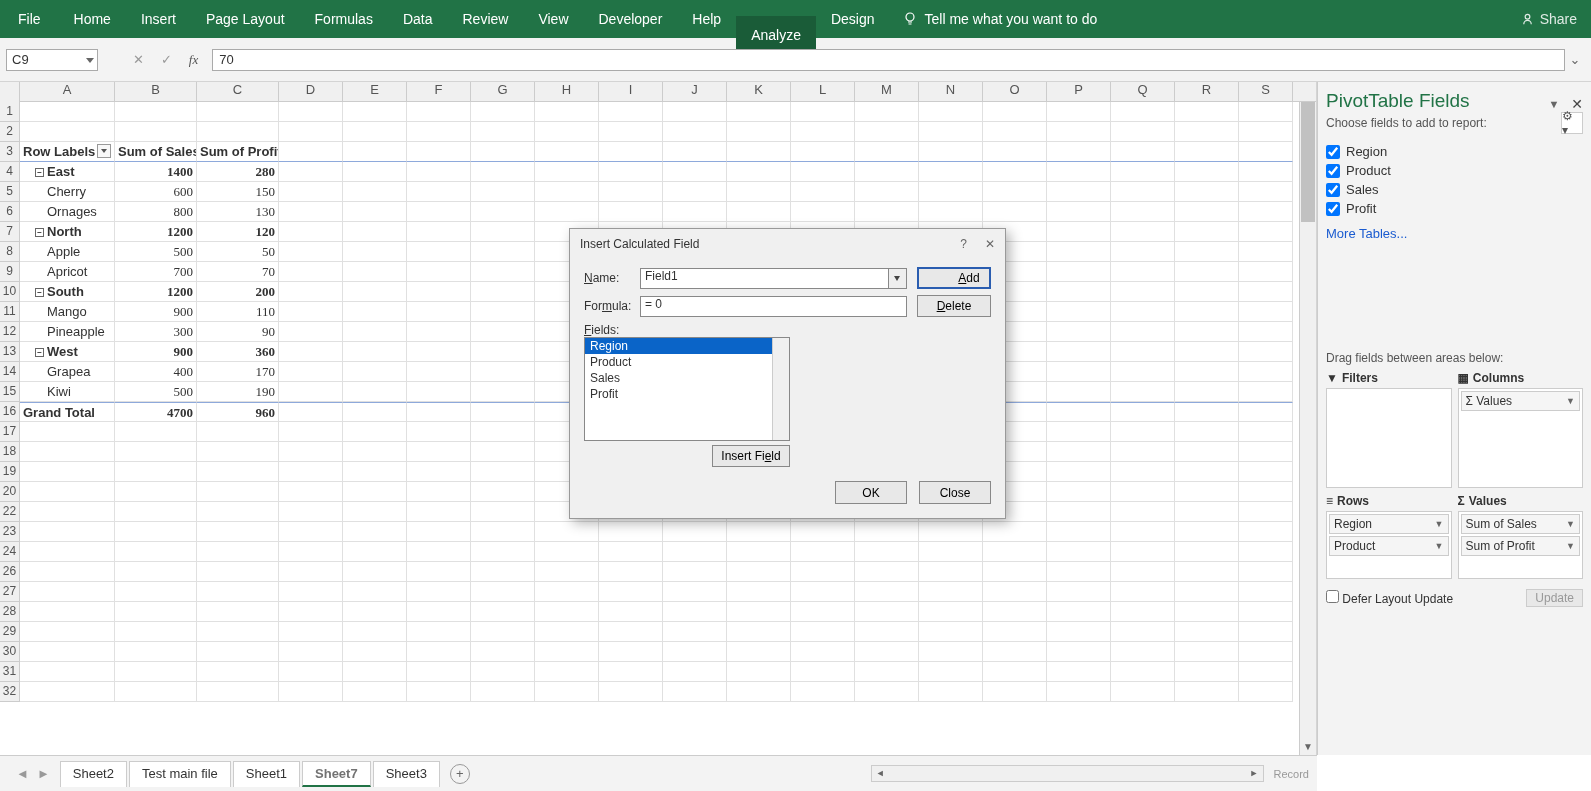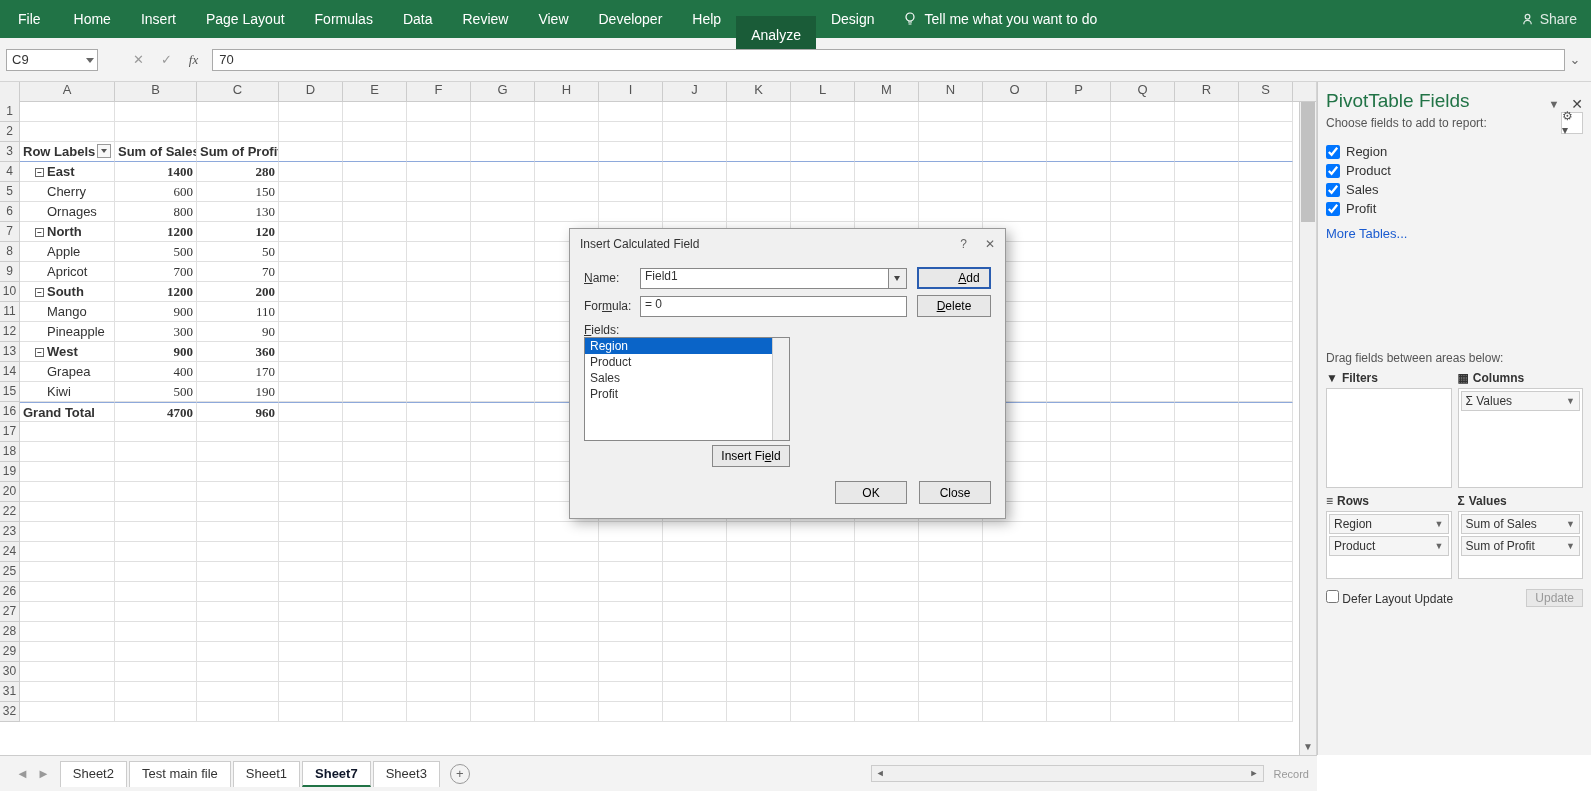--- a/index.html
+++ b/index.html
@@ -68,21 +68,21 @@
 .area-content.tall{min-height:100px;}
 .area-item{background:#f5f5f5; border:1px solid #ccc; padding:2px 4px; font-size:12px; margin-bottom:2px; display:flex; justify-content:space-between; align-items:center;}
 .area-item .dd{font-size:9px; color:#666;}
 .defer-row{display:flex; align-items:center; justify-content:space-between; font-size:12px; padding:4px 0;}
 .update-btn{background:#e8e8e8; border:1px solid #ccc; padding:1px 8px; font-size:12px; color:#999;}
 
 
 .sheet-bar { position:absolute; bottom:0; left:0; right:274px; height:36px; background:#f3f3f3; border-top:1px solid #ccc; display:flex; align-items:center; padding-left:6px;}
 .sheet-nav { display:flex; gap:8px; color:#999; padding:0 10px;}
 .sheet-tab { padding:4px 12px; border:1px solid #ccc; border-bottom:none; background:#fff; margin-right:2px; font-size:13px; cursor:pointer;}
-.sheet-tab.active { border-bottom:2px solid #217346; color:#0f172a; font-weight:bold;}
+.sheet-tab.active { border-bottom:2px solid #217346; color:#737373; font-weight:bold;}
 .sheet-add { width:20px; height:20px; border:1px solid #999; border-radius:50%; text-align:center; line-height:17px; margin-left:8px; color:#666;}
 .hscroll-track{flex:1; margin:0 10px; height:17px; background:#f0f0f0; border:1px solid #ccc; position:relative;}
 .hscroll-track .arr{position:absolute; top:0; width:17px; height:15px; text-align:center; font-size:9px; line-height:15px; color:#666;}
 .rec{font-size:11px; color:#999; padding-right:8px;}
 
 
 .dialog{position:absolute; left:569px; top:228px; width:437px; background:#f0f0f0; border:1px solid #999; box-shadow:4px 4px 12px rgba(0,0,0,0.3); font-size:12px;}
 .dialog .titlebar{height:30px; display:flex; align-items:center; justify-content:space-between; padding:0 10px; color:#333;}
 .dialog .titlebar .right-icons{display:flex; gap:18px; color:#666;}
 .dialog .body{padding:8px 14px 14px;}
@@ -657,42 +657,20 @@
           <div class="cell" style="width:64px"></div>
           <div class="cell" style="width:64px"></div>
           <div class="cell" style="width:64px"></div>
           <div class="cell" style="width:64px"></div>
           <div class="cell" style="width:64px"></div>
           <div class="cell" style="width:64px"></div>
           <div class="cell" style="width:54px"></div>
         </div>
         <div class="row">
           <div class="rowh">24</div>
-          <div class="cell" style="width:95px"></div>
-          <div class="cell" style="width:82px"></div>
-          <div class="cell" style="width:82px"></div>
-          <div class="cell" style="width:64px"></div>
-          <div class="cell" style="width:64px"></div>
-          <div class="cell" style="width:64px"></div>
-          <div class="cell" style="width:64px"></div>
-          <div class="cell" style="width:64px"></div>
-          <div class="cell" style="width:64px"></div>
-          <div class="cell" style="width:64px"></div>
-          <div class="cell" style="width:64px"></div>
-          <div class="cell" style="width:64px"></div>
-          <div class="cell" style="width:64px"></div>
-          <div class="cell" style="width:64px"></div>
-          <div class="cell" style="width:64px"></div>
-          <div class="cell" style="width:64px"></div>
-          <div class="cell" style="width:64px"></div>
-          <div class="cell" style="width:64px"></div>
-          <div class="cell" style="width:54px"></div>
-        </div>
-        <div class="row">
-          <div class="rowh">25</div>
           <div class="cell" style="width:95px"></div>
           <div class="cell" style="width:82px"></div>
           <div class="cell" style="width:82px"></div>
           <div class="cell" style="width:64px"></div>
           <div class="cell" style="width:64px"></div>
           <div class="cell" style="width:64px"></div>
           <div class="cell" style="width:64px"></div>
           <div class="cell" style="width:64px"></div>
           <div class="cell" style="width:64px"></div>
           <div class="cell" style="width:64px"></div>

